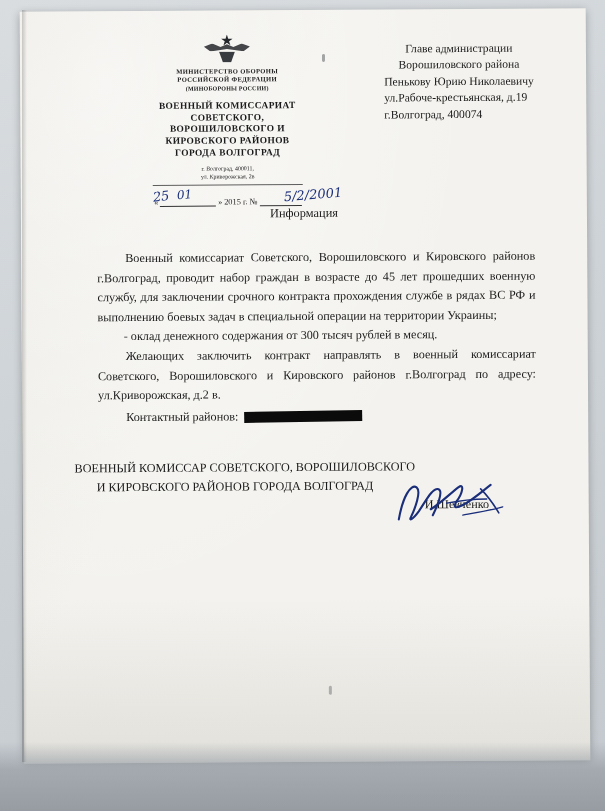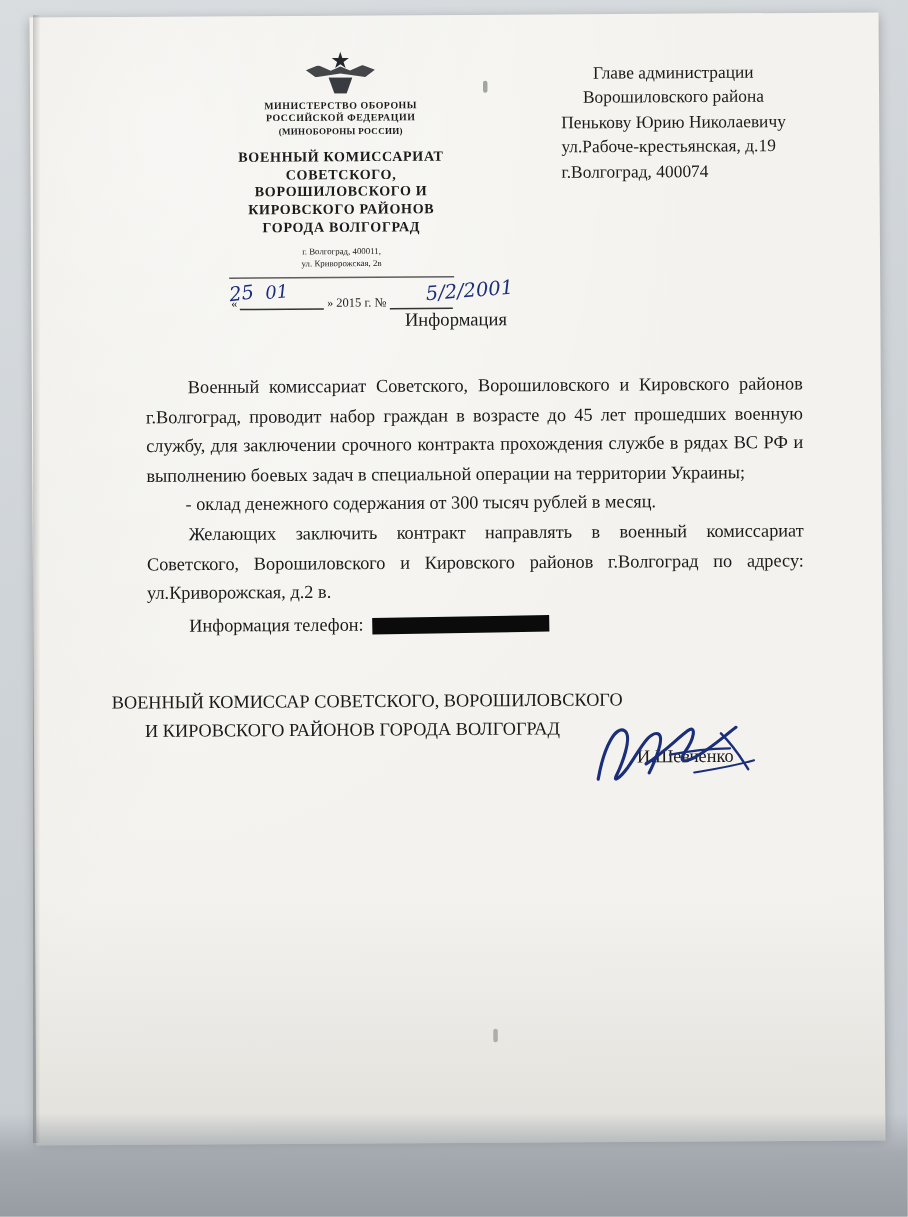--- a/index.html
+++ b/index.html
@@ -150,21 +150,21 @@
     color: #1b2e7a;
     font-style: italic;
     position: absolute;
     white-space: nowrap;
   }
   #hw-day  { left: 54px;  top: -2px;  font-size: 13px; transform: rotate(-6deg); }
   #hw-mon  { left: 78px;  top: -3px;  font-size: 12px; transform: rotate(-4deg); }
   #hw-num  { left: 185px; top: -3px;  font-size: 13px; transform: rotate(-4deg); }
 
   #addressee {
-    margin-left: 18px;
+    margin-left: 28px;
     padding-top: 8px;
     font-size: 11.6px;
     line-height: 16.4px;
   }
   #addressee .c { text-align: center; }
   #addressee .l { text-align: left; }
 
   #mark-dot {
     position: absolute;
     left: 302px;
@@ -327,21 +327,21 @@
         </div>
       </div>
 
       <div id="title">Информация</div>
 
       <div id="body">
         <p>Военный комиссариат Советского, Ворошиловского и Кировского районов г.Волгоград, проводит набор граждан в возрасте до 45 лет прошедших военную службу, для заключении срочного контракта прохождения службе в рядах ВС РФ и выполнению боевых задач в специальной операции на территории Украины;</p>
         <p class="noind">- оклад денежного содержания от 300 тысяч рублей в месяц.</p>
         <p>Желающих заключить контракт направлять в военный комиссариат Советского, Ворошиловского и Кировского районов г.Волгоград по адресу: ул.Криворожская, д.2 в.</p>
         <div id="phone-line">
-          <span>Информация телефон:</span><span id="redaction"></span>
+          <span>Контактный районов:</span><span id="redaction"></span>
         </div>
       </div>
 
       <div id="sign">
         <div class="l1">ВОЕННЫЙ КОМИССАР СОВЕТСКОГО, ВОРОШИЛОВСКОГО</div>
         <div class="l2">И КИРОВСКОГО РАЙОНОВ ГОРОДА ВОЛГОГРАД</div>
         <div id="sign-name">И.Шевченко</div>
         <div id="signature">
           <svg width="120" height="46" viewBox="0 0 120 46">
             <g fill="none" stroke="#1b2e7a" stroke-width="2.1" stroke-linecap="round">

